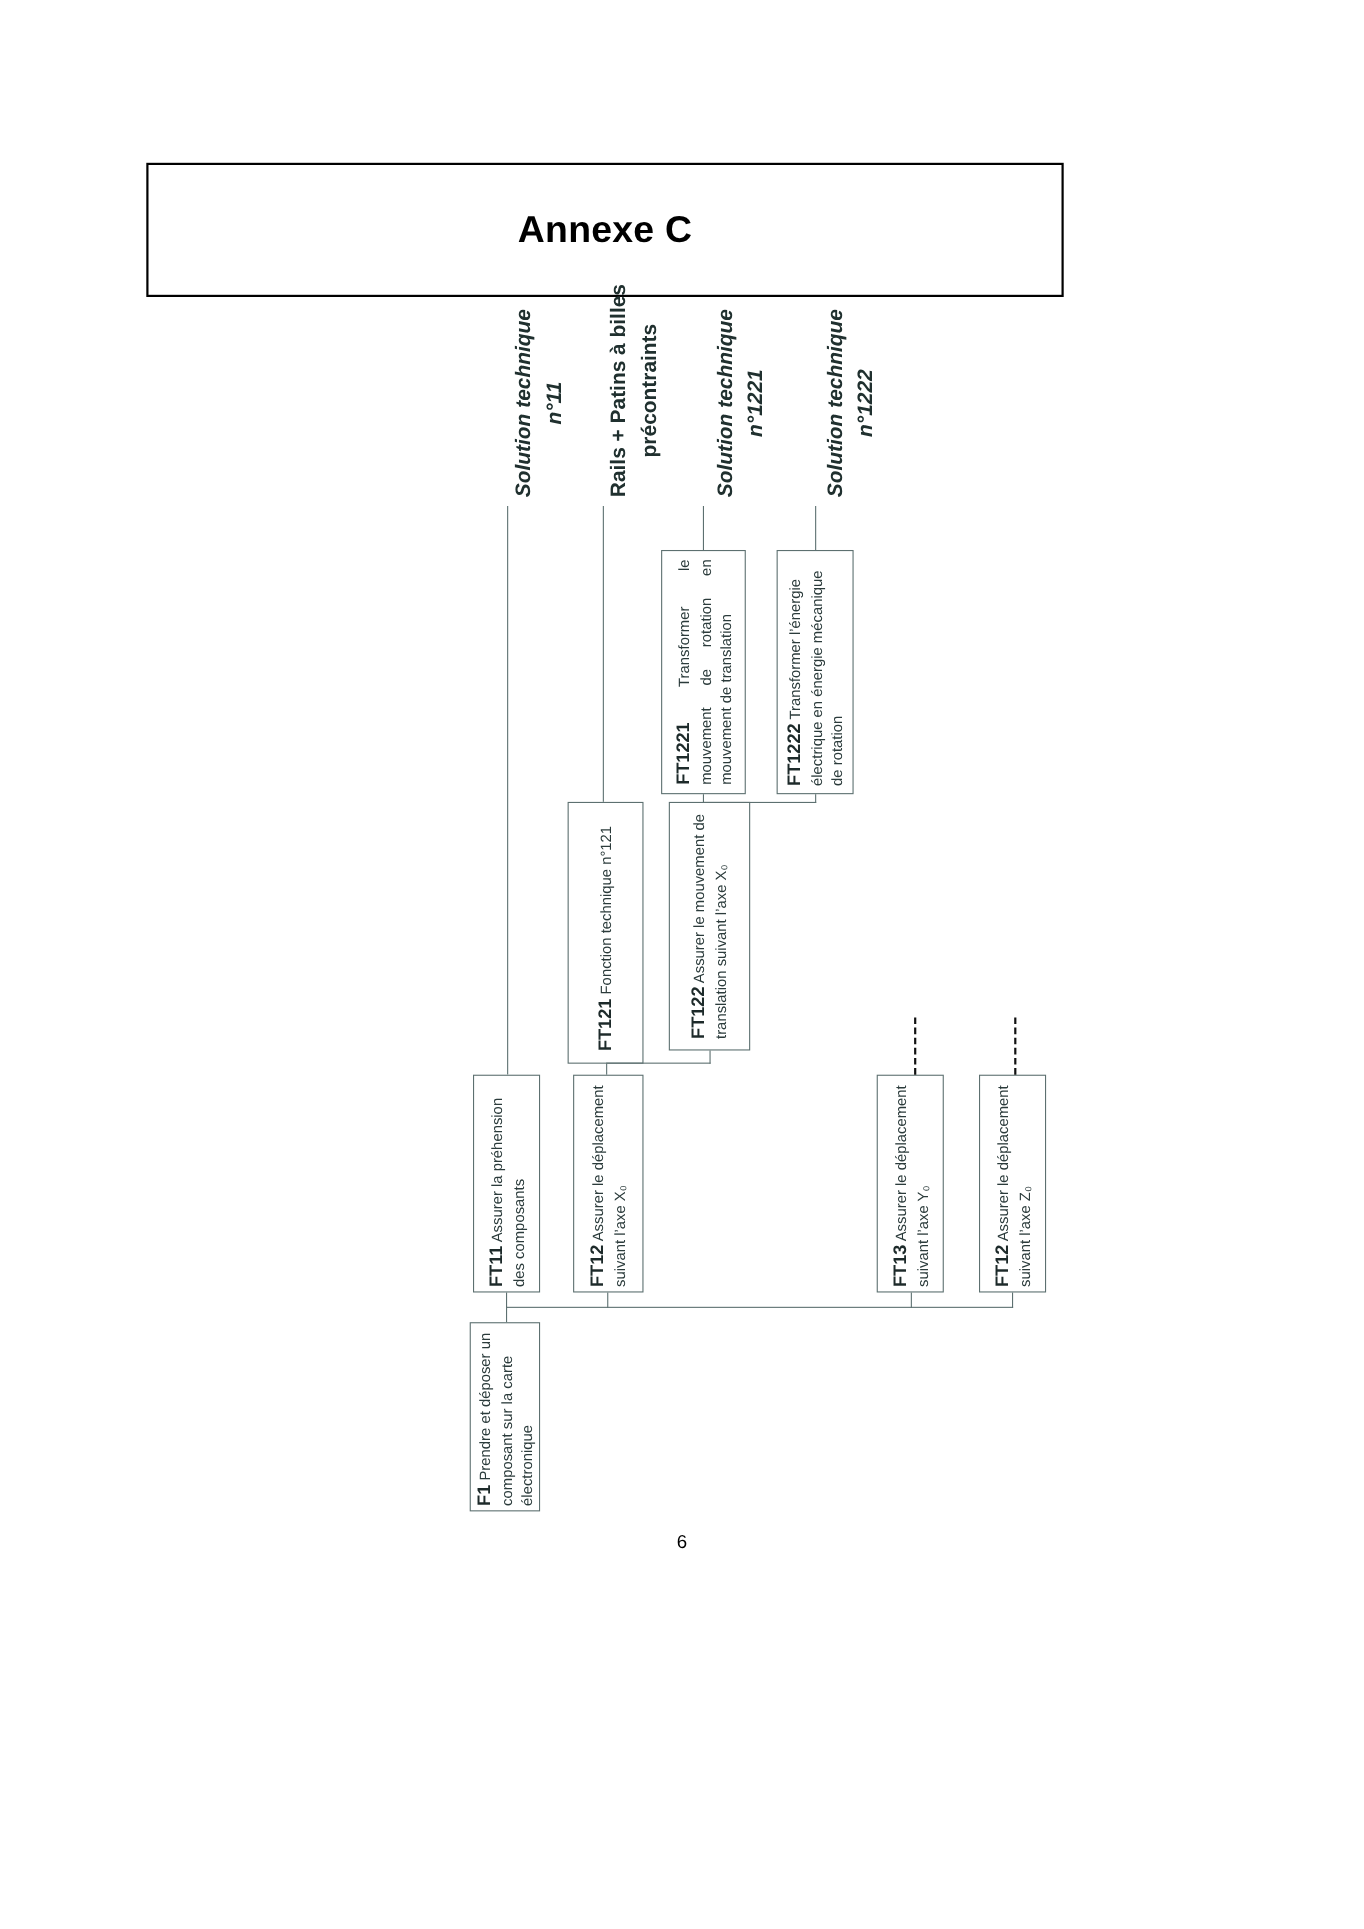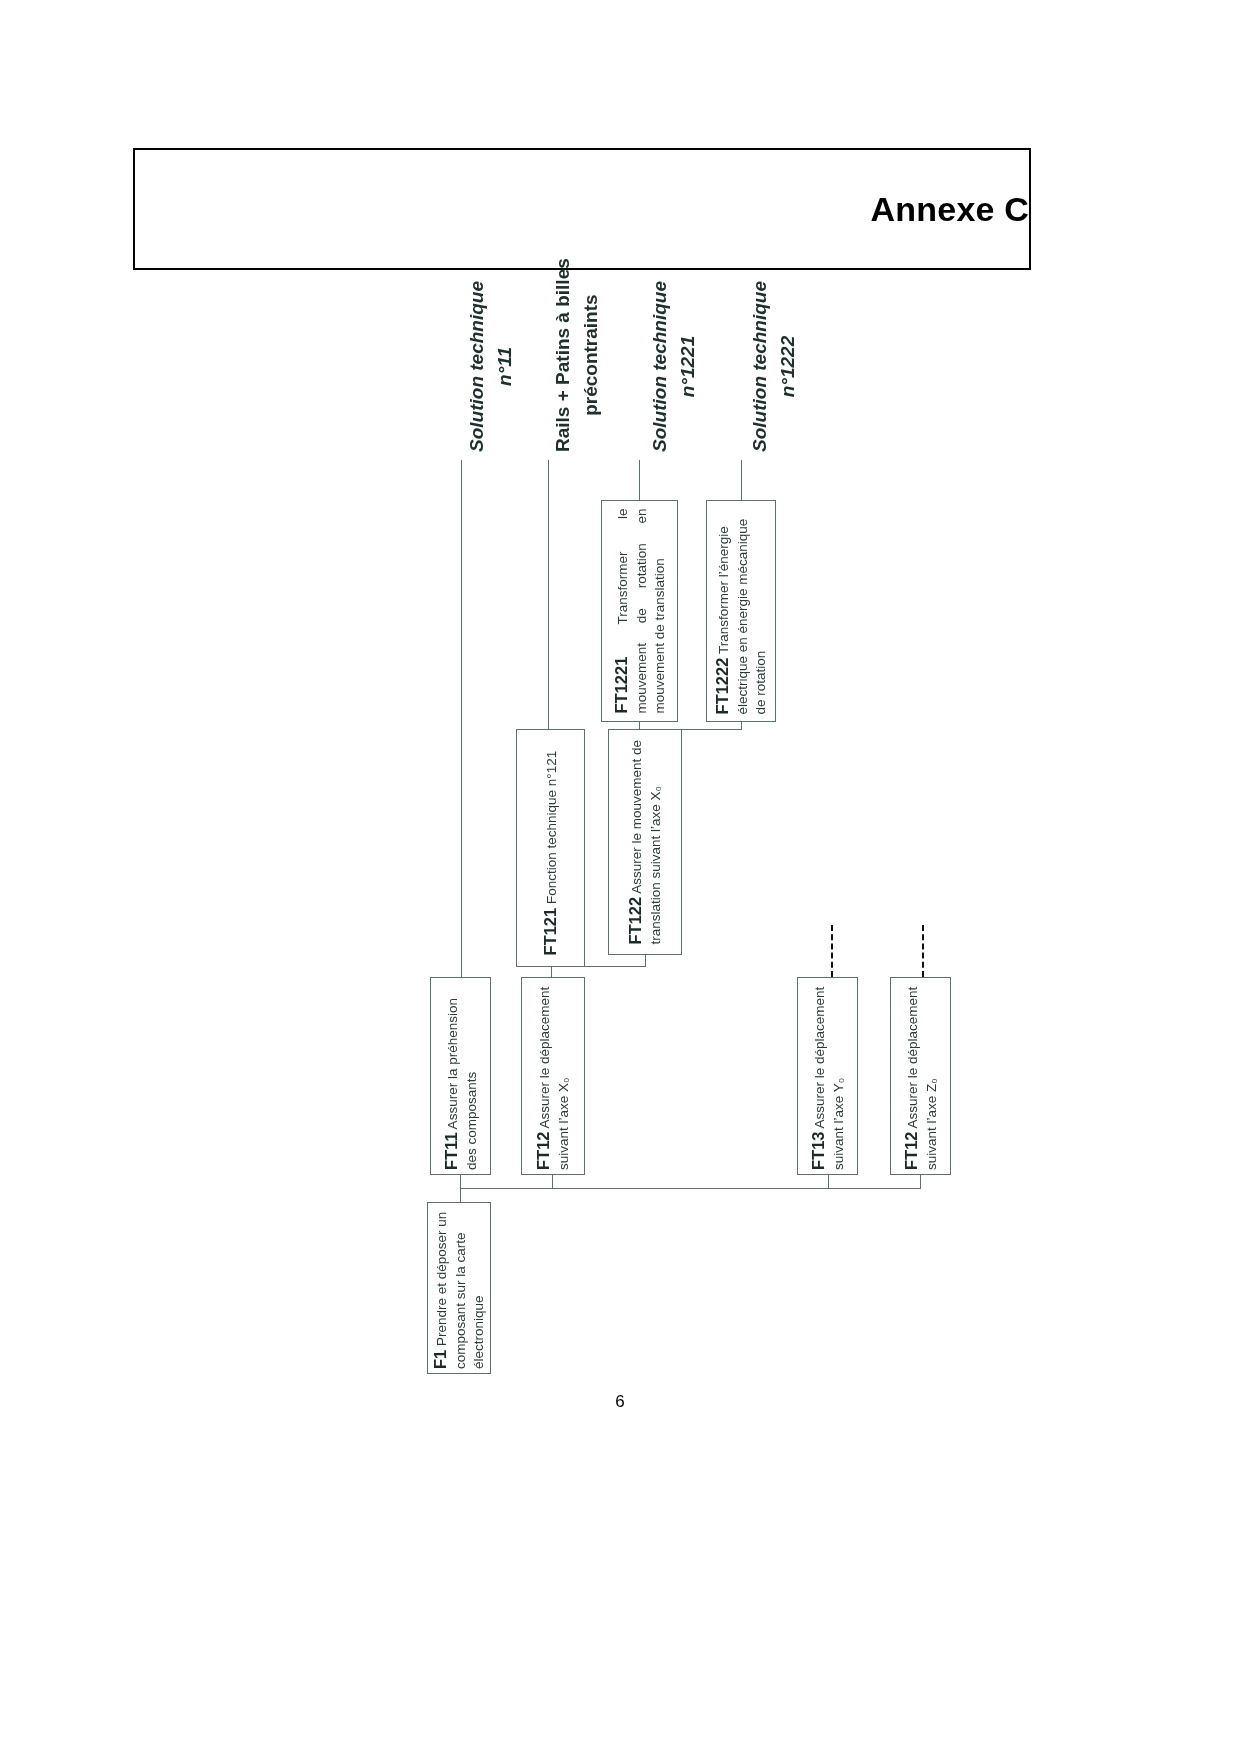--- a/index.html
+++ b/index.html
@@ -14,27 +14,27 @@
     font-family: "Liberation Sans", sans-serif;
     color: #000;
     overflow: hidden;
   }
 
   
   #title-box {
     position: absolute;
     left: 133px;
     top: 148px;
-    width: 898px;
+    width: 834px;
     height: 122px;
     border: 2.5px solid #000;
     box-sizing: border-box;
     display: flex;
     flex-direction: column;
-    align-items: flex-end;
+    align-items: center;
     justify-content: center;
     gap: 18px;
   }
   #title-box .t1 {
     font-size: 34px;
     font-weight: bold;
     letter-spacing: 0.2px;
   }
   #title-box .t2 {
     font-size: 32px;

